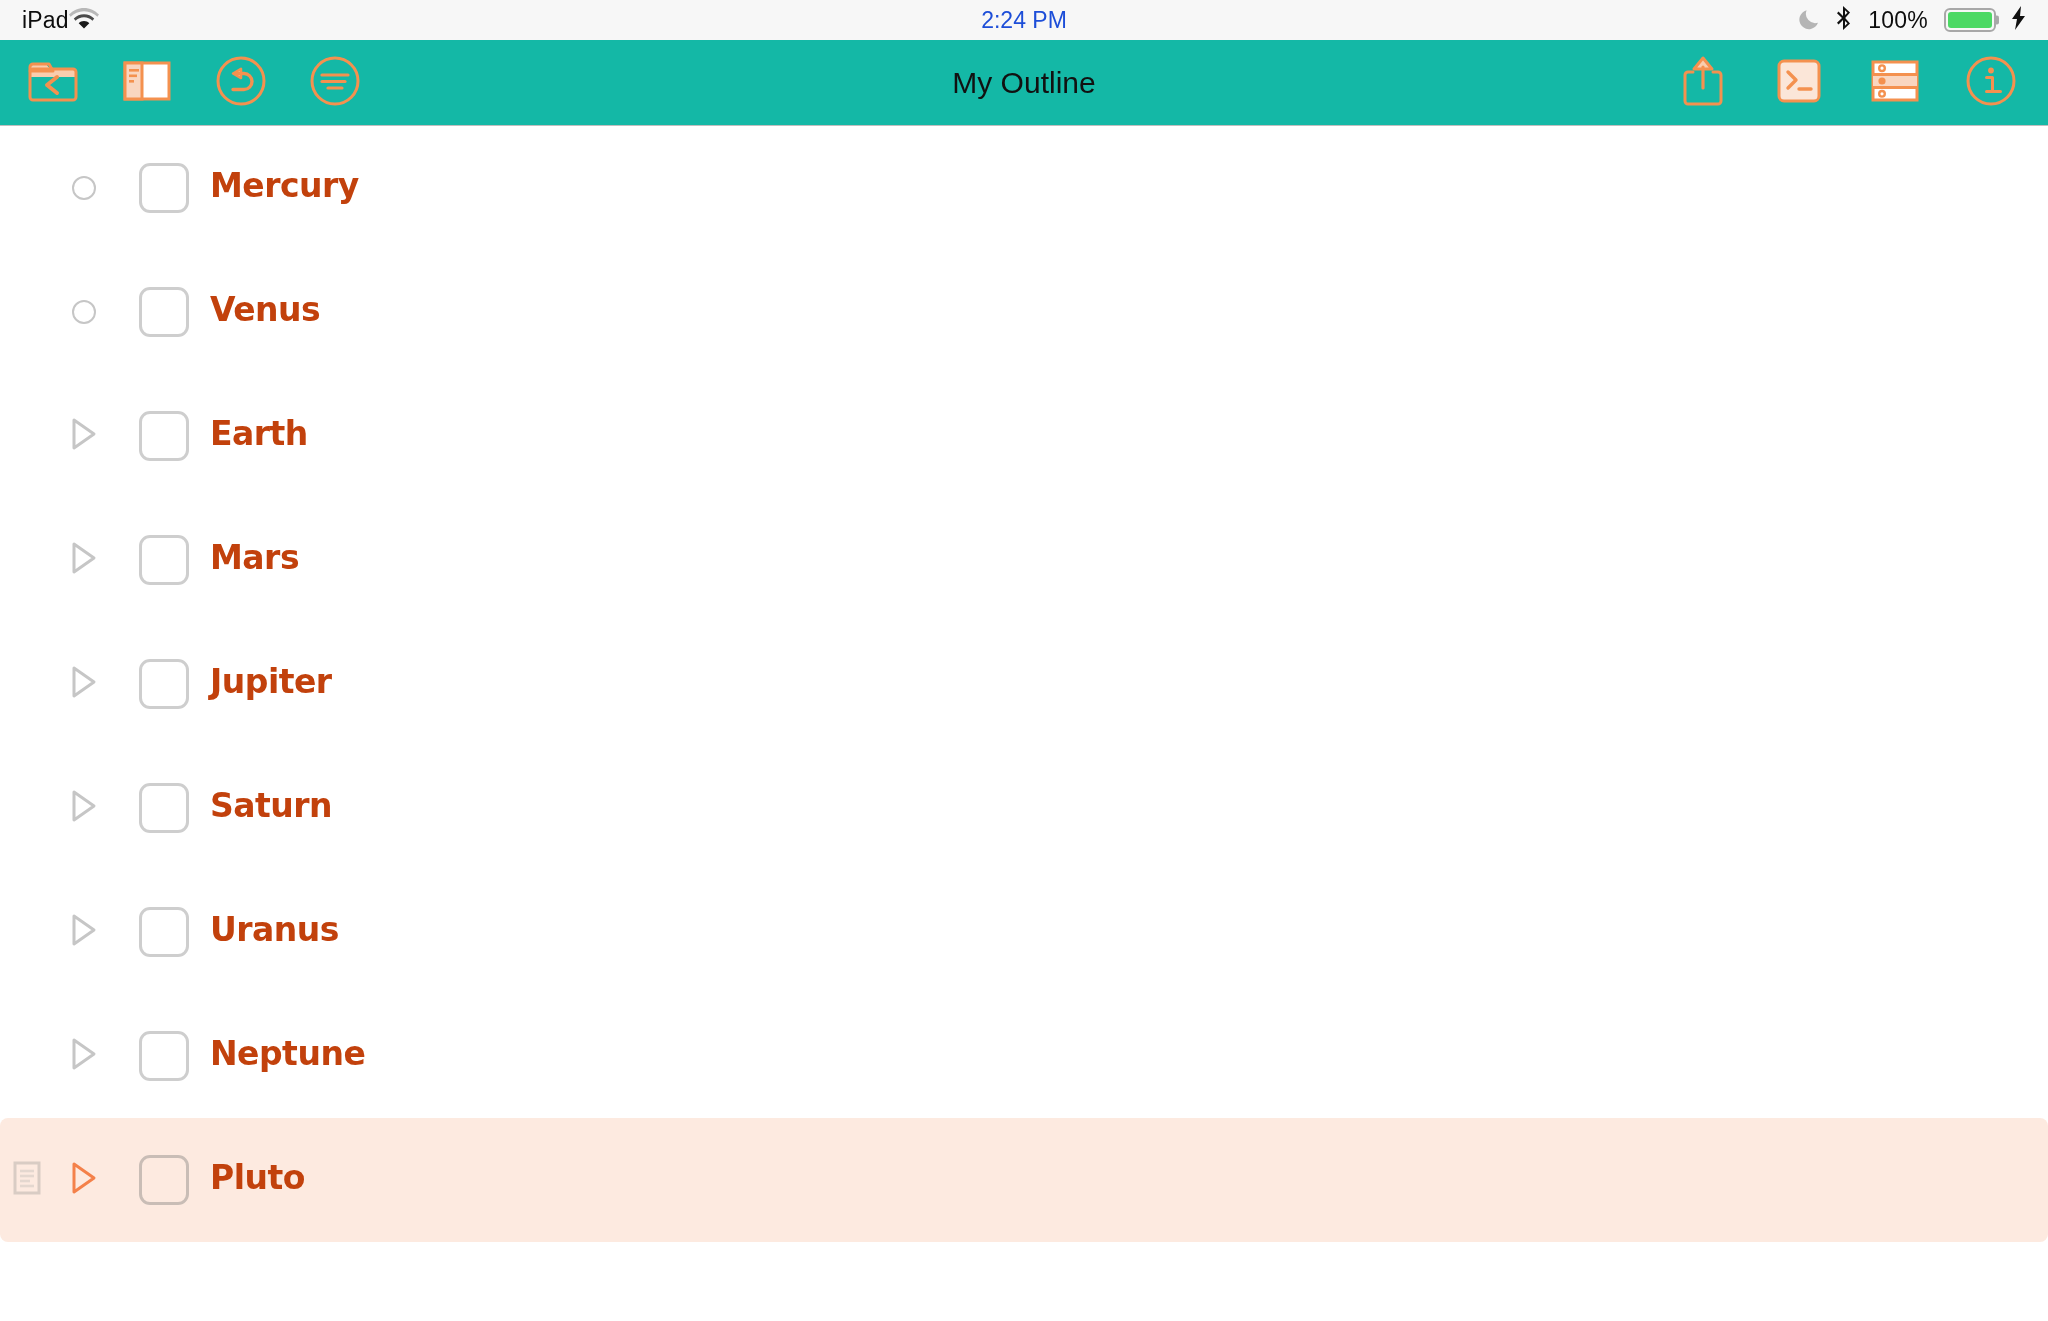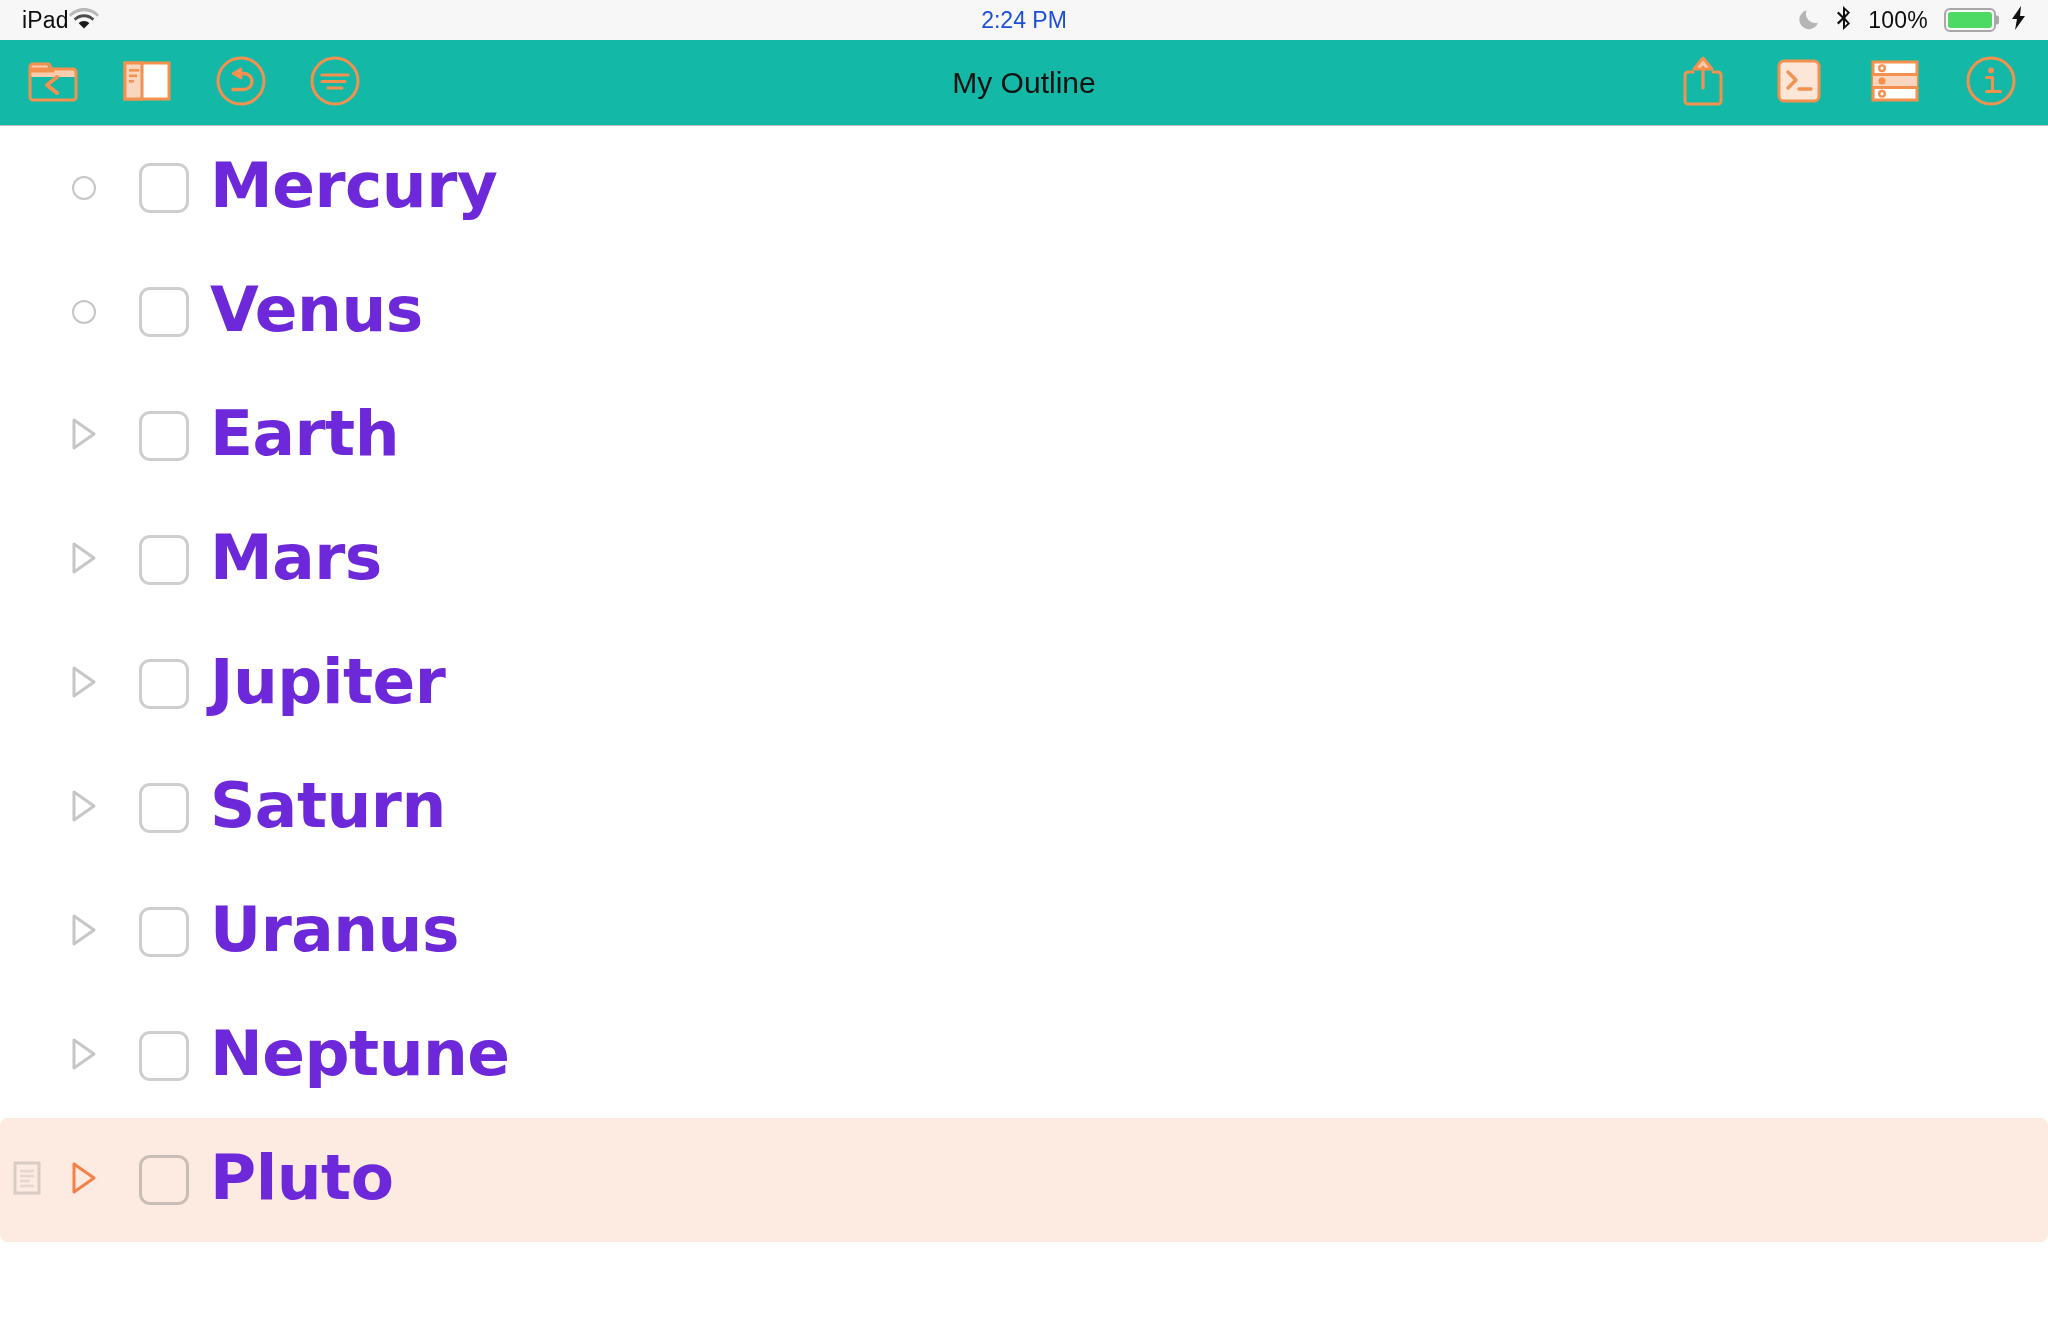--- a/index.html
+++ b/index.html
@@ -104,23 +104,23 @@
 
   .bullet-circle{
     width:24px; height:24px;
     border:2px solid #C6C6C6;
     border-radius:50%;
   }
   .tri{ display:block; }
 
   .row-label{
     font-family:"DejaVu Sans", sans-serif;
-    font-size:63px;
+    font-size:33px;
     font-weight:600;
-    color:#6d28d9;
+    color:#c2410c;
     letter-spacing:-0.5px;
     line-height:1;
     padding-bottom:6px;
     white-space:nowrap;
   }
 </style>
 </head>
 <body>
 
 <div class="statusbar">

